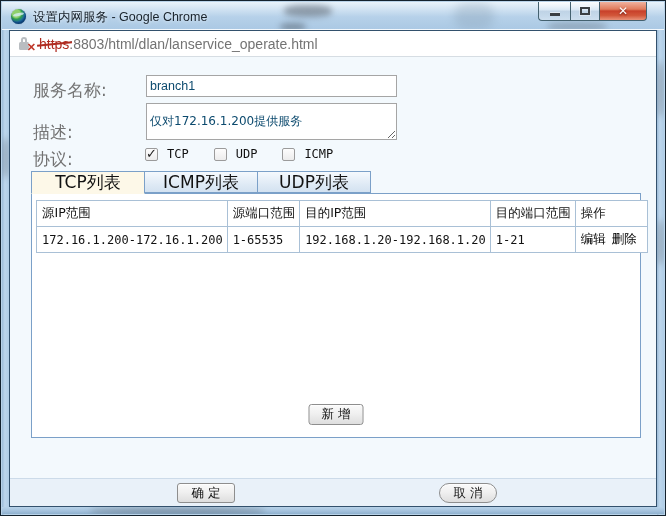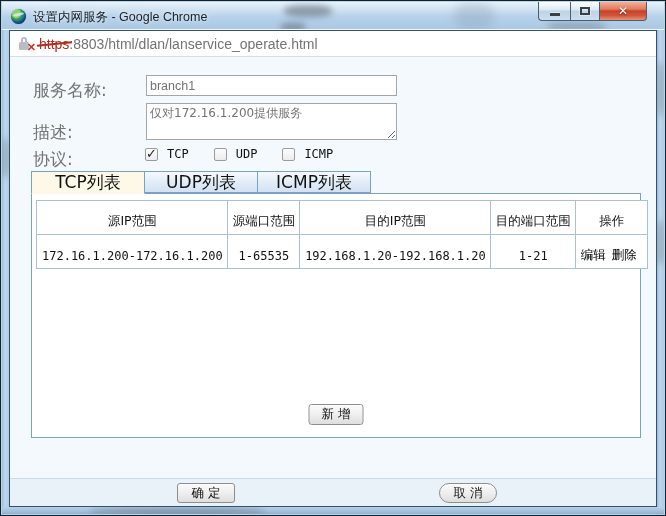--- a/index.html
+++ b/index.html
@@ -81,21 +81,21 @@
   .scheme::after { content:""; position:absolute; left:-2px; right:-3px; top:48%; height:2px; background:#b02b20; transform:rotate(-6deg); }
   .url-host { color:#35393d; }
   .url-path { color:#737373; }
 
   .content { position:absolute; top:27px; left:0; right:0; bottom:0; background:#f3f9fd; }
 
   
   .f-label { position:absolute; left:23px; font-size:17px; color:#737373; }
   .txt-input, .txt-area {
     position:absolute; left:136px; width:251px; border:1px solid #a5a5a5; background:#fff;
-    font-size:12.5px; color:#737373; padding:2px 3px; outline:none;
+    font-size:12.5px; color:#0c4a6e; padding:10px 3px; outline:none;
   }
   .txt-input { top:17px; height:21px; font-family:"Liberation Sans", sans-serif; }
   .txt-area { top:45px; height:37px; resize:both; overflow:auto;
     font-family:"DejaVu Sans", sans-serif; font-size:12px; line-height:15px; }
 
   .proto-row { position:absolute; left:135px; top:89px; display:flex; align-items:center; }
   .proto-item { display:flex; align-items:center; margin-right:25px; }
   .checkbox {
     width:13px; height:13px; border:1px solid #9b9b9b; border-radius:2px;
     background:linear-gradient(180deg,#fdfdfd,#ececec);
@@ -114,22 +114,22 @@
   }
   .tab.active { background:#fdf8e8; height:23px; border-bottom:1px solid #fdf8e8; z-index:3; }
 
   
   .panel {
     position:absolute; left:21px; top:135px; width:610px; height:245px;
     background:#ffffff; border:1px solid #7ba0c8;
   }
   table.svc { border-collapse:collapse; margin:6px 0 0 4px; background:#fff; }
   table.svc th, table.svc td {
-    border:1px solid #a9c0d6; font-weight:normal; text-align:center;
-    padding:12px 4px 4px 5px; font-size:12.5px; color:#111; white-space:nowrap;
+    border:1px solid #a9c0d6; font-weight:normal; text-align:left;
+    padding:4px 4px 4px 5px; font-size:12.5px; color:#111; white-space:nowrap;
   }
   table.svc td.mono { font-family:"DejaVu Sans Mono", monospace; font-size:12px; }
   .col-sip{width:152px;} .col-sport{width:57px;} .col-dip{width:226px;} .col-dport{width:87px;} .col-act{width:72px;}
   a.op-link { color:#000000; text-decoration:none; cursor:pointer; margin-right:6px; font-size:12.5px; }
 
   
   .btn {
     border:1px solid #8e8e8e; border-radius:3px; color:#111;
     background:linear-gradient(180deg,#fafafa,#f0f0f0 45%,#dedede);
     font-size:12.5px; font-family:"DejaVu Sans", sans-serif;
@@ -214,22 +214,22 @@
           <span class="proto-label">UDP</span>
         </span>
         <span class="proto-item">
           <span class="checkbox"></span>
           <span class="proto-label">ICMP</span>
         </span>
       </div>
 
       <div class="tabs">
         <div class="tab active">TCP列表</div>
+        <div class="tab">ICMP列表</div>
         <div class="tab">UDP列表</div>
-        <div class="tab">ICMP列表</div>
       </div>
 
       <div class="panel">
         <table class="svc">
           <thead>
             <tr>
               <th class="col-sip">源IP范围</th>
               <th class="col-sport">源端口范围</th>
               <th class="col-dip">目的IP范围</th>
               <th class="col-dport">目的端口范围</th>

